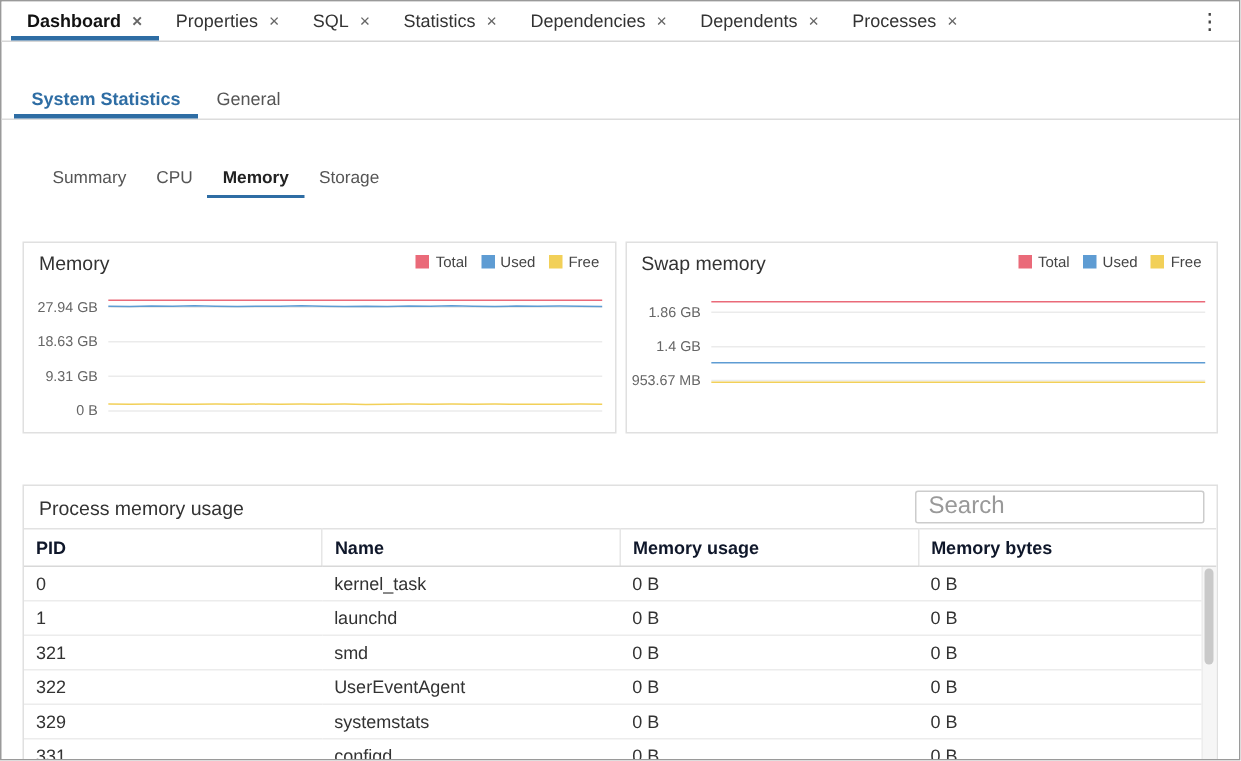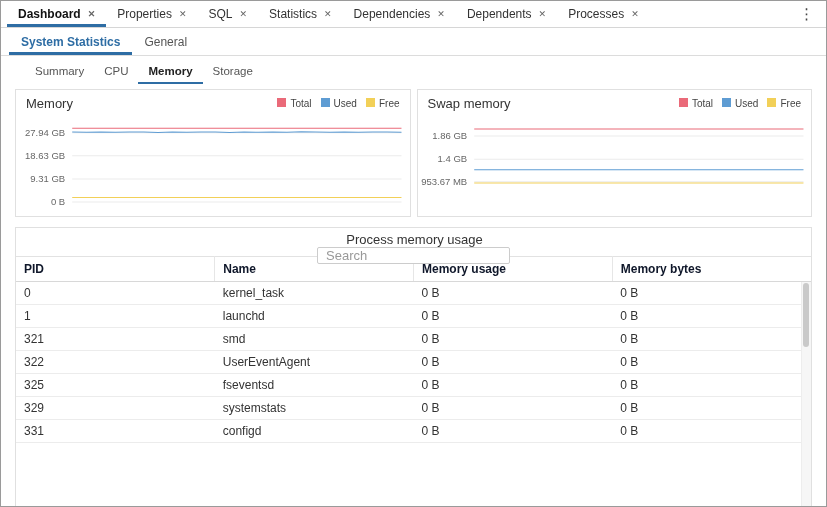--- a/index.html
+++ b/index.html
@@ -1,20 +1,20 @@
 <!DOCTYPE html>
 <html><head>
 <meta charset="utf-8">
 <style>
   html,body{margin:0;padding:0;background:#e9e9e9;}
   .screen{
     width:827px;height:507px;box-sizing:border-box;
     border:1px solid #9a9a9a;background:#fff;
     font-family:"Liberation Sans",sans-serif;font-size:12px;color:#333;
-    display:flex;flex-direction:column;overflow:hidden;
+    display:flex;flex-direction:column;overflow:hidden;gap:24px;
     --accent:#2e6da4;
   }
   
   .main-tabs{display:flex;align-items:stretch;height:26px;border-bottom:1px solid #d6d6d6;padding-left:6px;flex:none;background:#fff;}
   .tab{display:flex;align-items:center;gap:7px;padding:0 11px;cursor:pointer;color:#333;white-space:nowrap;}
   .tab.active{font-weight:bold;color:#111;box-shadow:inset 0 -3px 0 var(--accent);}
   .tab-close{font-size:9px;color:#666;line-height:1;}
   .kebab{margin-left:auto;display:flex;align-items:center;padding:0 12px;font-size:15px;color:#444;cursor:pointer;}
   
   .nav-tabs{display:flex;height:27px;border-bottom:1px solid #dcdcdc;padding-left:8px;flex:none;}
@@ -29,23 +29,23 @@
   .chart-panel{flex:1;border:1px solid #e0e0e0;background:#fff;height:128px;box-sizing:border-box;}
   .chart-head{display:flex;justify-content:space-between;align-items:center;padding:6px 10px 0 10px;}
   .chart-title{font-size:13px;color:#333;}
   .legend{display:flex;gap:9px;align-items:center;}
   .legend-item{display:flex;gap:4px;align-items:flex-start;font-size:10px;color:#444;}
   .legend-swatch{width:9px;height:9px;display:inline-block;}
   .chart-svg{width:100%;height:100px;display:block;}
   .tick-label{font-size:9.5px;fill:#666;font-family:"Liberation Sans",sans-serif;}
   
   .process-panel{margin:0 14px;border:1px solid #e0e0e0;flex:none;height:279px;position:relative;overflow:hidden;background:#fff;}
-  .process-head{display:flex;justify-content:space-between;align-items:center;padding:4px 8px;height:28px;box-sizing:border-box;flex-direction:column;}
+  .process-head{display:flex;justify-content:space-between;align-items:center;padding:4px 8px;height:28px;box-sizing:border-box;}
   .process-title{font-size:13px;color:#333;padding-left:2px;}
-  .search-input{width:175px;height:20px;border:1px solid #ccc;border-radius:2px;padding:0 8px;font-family:"Liberation Sans",sans-serif;font-size:13px;color:#333;outline:none;}
+  .search-input{width:175px;height:20px;border:1px solid #ccc;border-radius:2px;padding:0 8px;font-family:"Liberation Sans",sans-serif;font-size:16px;color:#333;outline:none;}
   .search-input::placeholder{color:#999;}
   table{width:100%;border-collapse:collapse;table-layout:fixed;}
   th{text-align:left;font-weight:bold;font-size:12px;color:#0f172a;padding:5px 8px;border-top:1px solid #e2e2e2;border-bottom:1px solid #d8d8d8;border-right:1px solid #e6e6e6;}
   th:last-child{border-right:none;}
   td{font-size:12px;color:#333;padding:4px 8px;border-bottom:1px solid #ececec;overflow:hidden;white-space:nowrap;}
   .table-scrollbar{position:absolute;top:54px;right:0;bottom:0;width:9px;background:#f6f6f6;border-left:1px solid #ededed;}
   .scroll-thumb{position:absolute;top:1px;left:1px;width:6px;height:64px;background:#c9c9c9;border-radius:3px;}
 </style>
 </head>
 <body>
@@ -194,26 +194,20 @@
             <td>0 B</td>
             <td>0 B</td>
           </tr>
           <tr>
             <td>322</td>
             <td>UserEventAgent</td>
             <td>0 B</td>
             <td>0 B</td>
           </tr>
           <tr>
-            <td>325</td>
-            <td>fseventsd</td>
-            <td>0 B</td>
-            <td>0 B</td>
-          </tr>
-          <tr>
             <td>329</td>
             <td>systemstats</td>
             <td>0 B</td>
             <td>0 B</td>
           </tr>
           <tr>
             <td>331</td>
             <td>configd</td>
             <td>0 B</td>
             <td>0 B</td>

